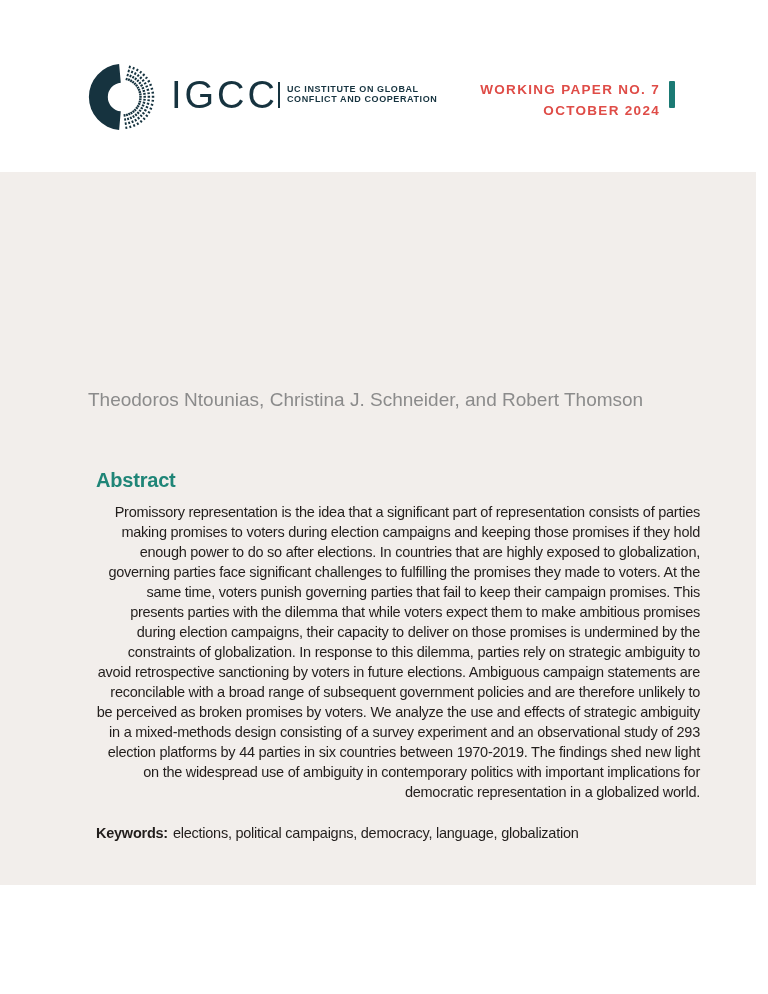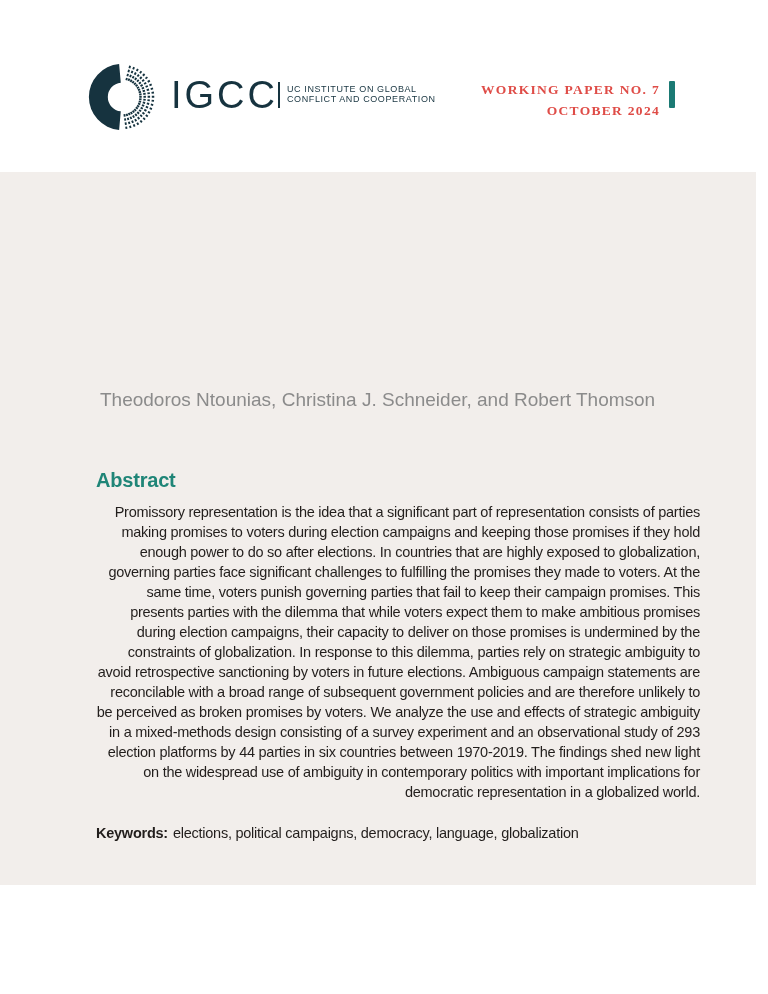--- a/index.html
+++ b/index.html
@@ -24,44 +24,44 @@
     position: absolute; left: 171px; top: 76px;
     font-size: 38px; line-height: 38px; font-weight: 500;
     letter-spacing: 3px; color: #16333F;
   }
   .brand-divider {
     position: absolute; left: 278px; top: 82px;
     width: 2px; height: 26px; background: #16333F;
   }
   .org-name {
     position: absolute; left: 287px; top: 84px;
-    font-size: 9px; line-height: 10px; font-weight: 400;
+    font-size: 9px; line-height: 10px; font-weight: 700;
     letter-spacing: 0.6px; color: #16333F;
   }
   .wp-block {
     position: absolute; top: 79px; right: 81px;
-    display: flex; align-items: flex-start; gap: 9px; font-family: Liberation Serif, serif;
+    display: flex; align-items: flex-start; gap: 9px;
   }
   .wp-text {
     text-align: right; color: #DF4C47;
     font-size: 13.5px; font-weight: 700;
     letter-spacing: 1.3px; line-height: 21px;
   }
   .wp-bar {
     width: 6px; height: 27px; margin-top: 2px;
     background: #1B7A74; border-radius: 1px;
   }
   
   .doc-title {
     position: absolute; left: 88px; top: 234px;
     font-size: 50px; line-height: 76px; font-weight: 400;
     letter-spacing: -0.5px; color: #1E4450;
   }
   .authors {
-    position: absolute; left: 100px; top: 388px;
+    position: absolute; left: 88px; top: 388px;
     font-size: 19px; line-height: 24px; color: #8B8B8B;
   }
   .content {
     position: absolute; left: 96px; top: 468px; width: 604px;
   }
   .abstract-heading {
     margin: 0 0 10px 0;
     font-size: 20px; line-height: 24px; font-weight: 700;
     letter-spacing: -0.2px; color: #1F8577;
   }

